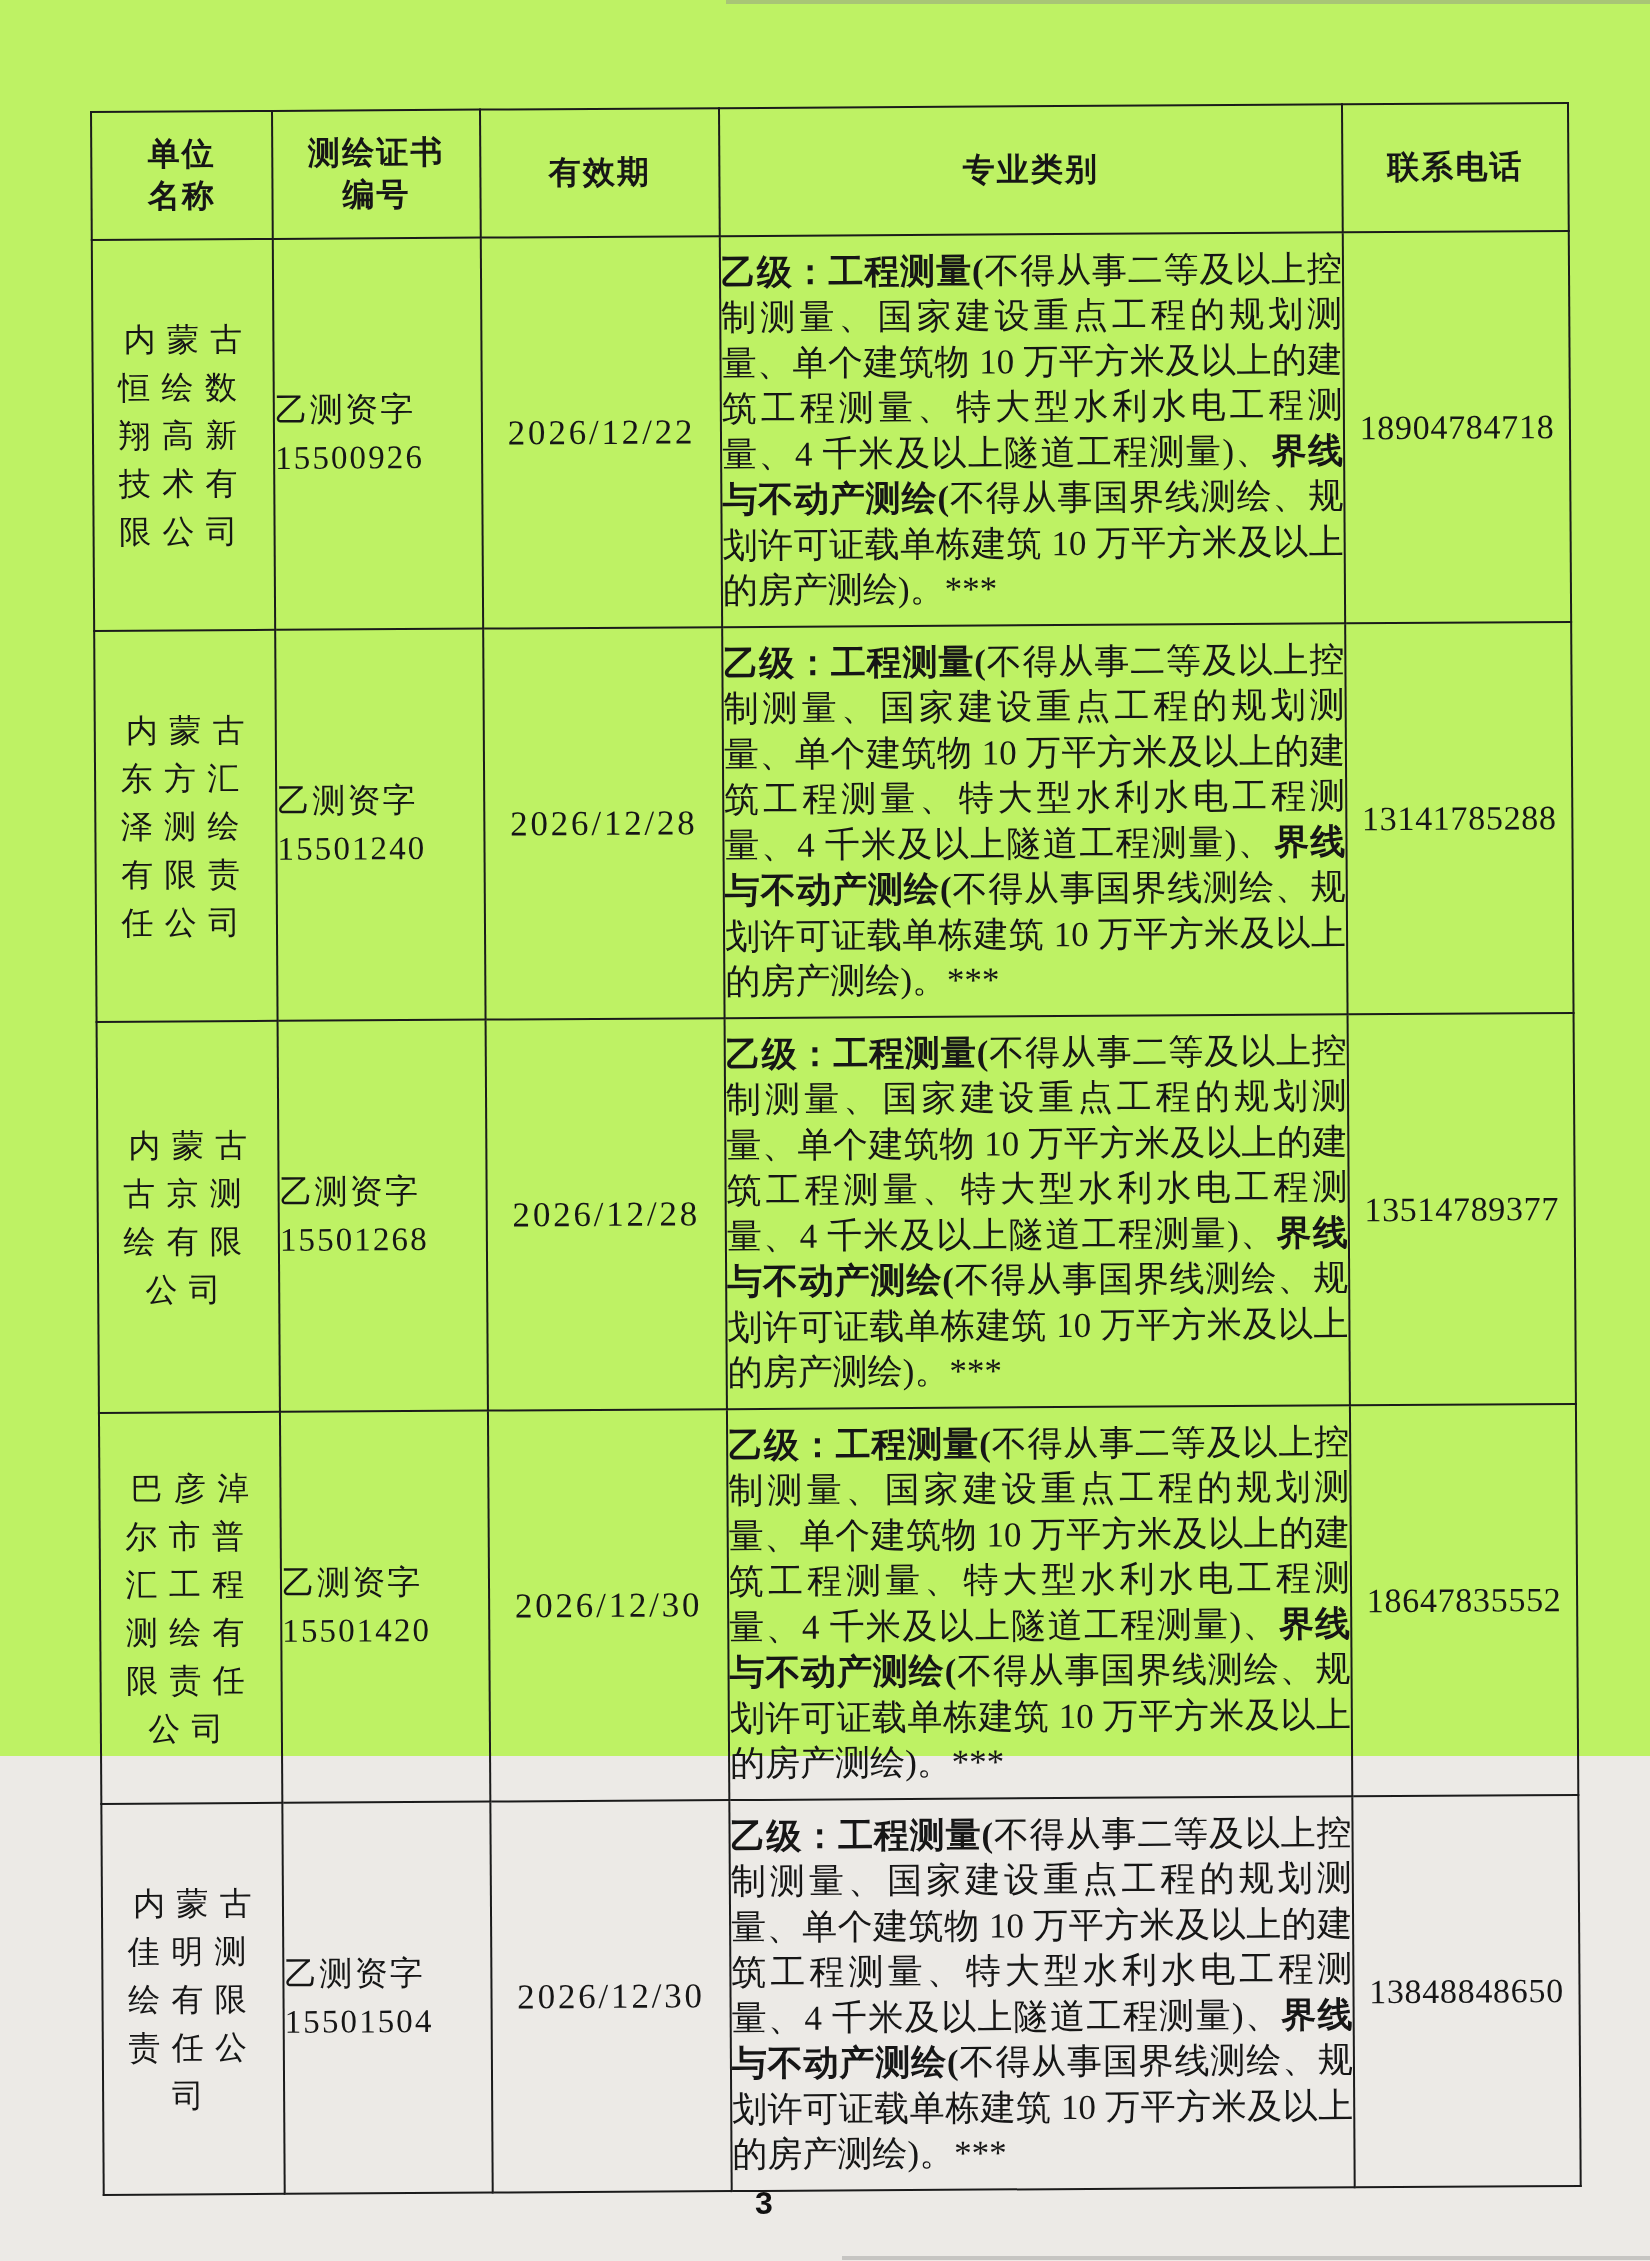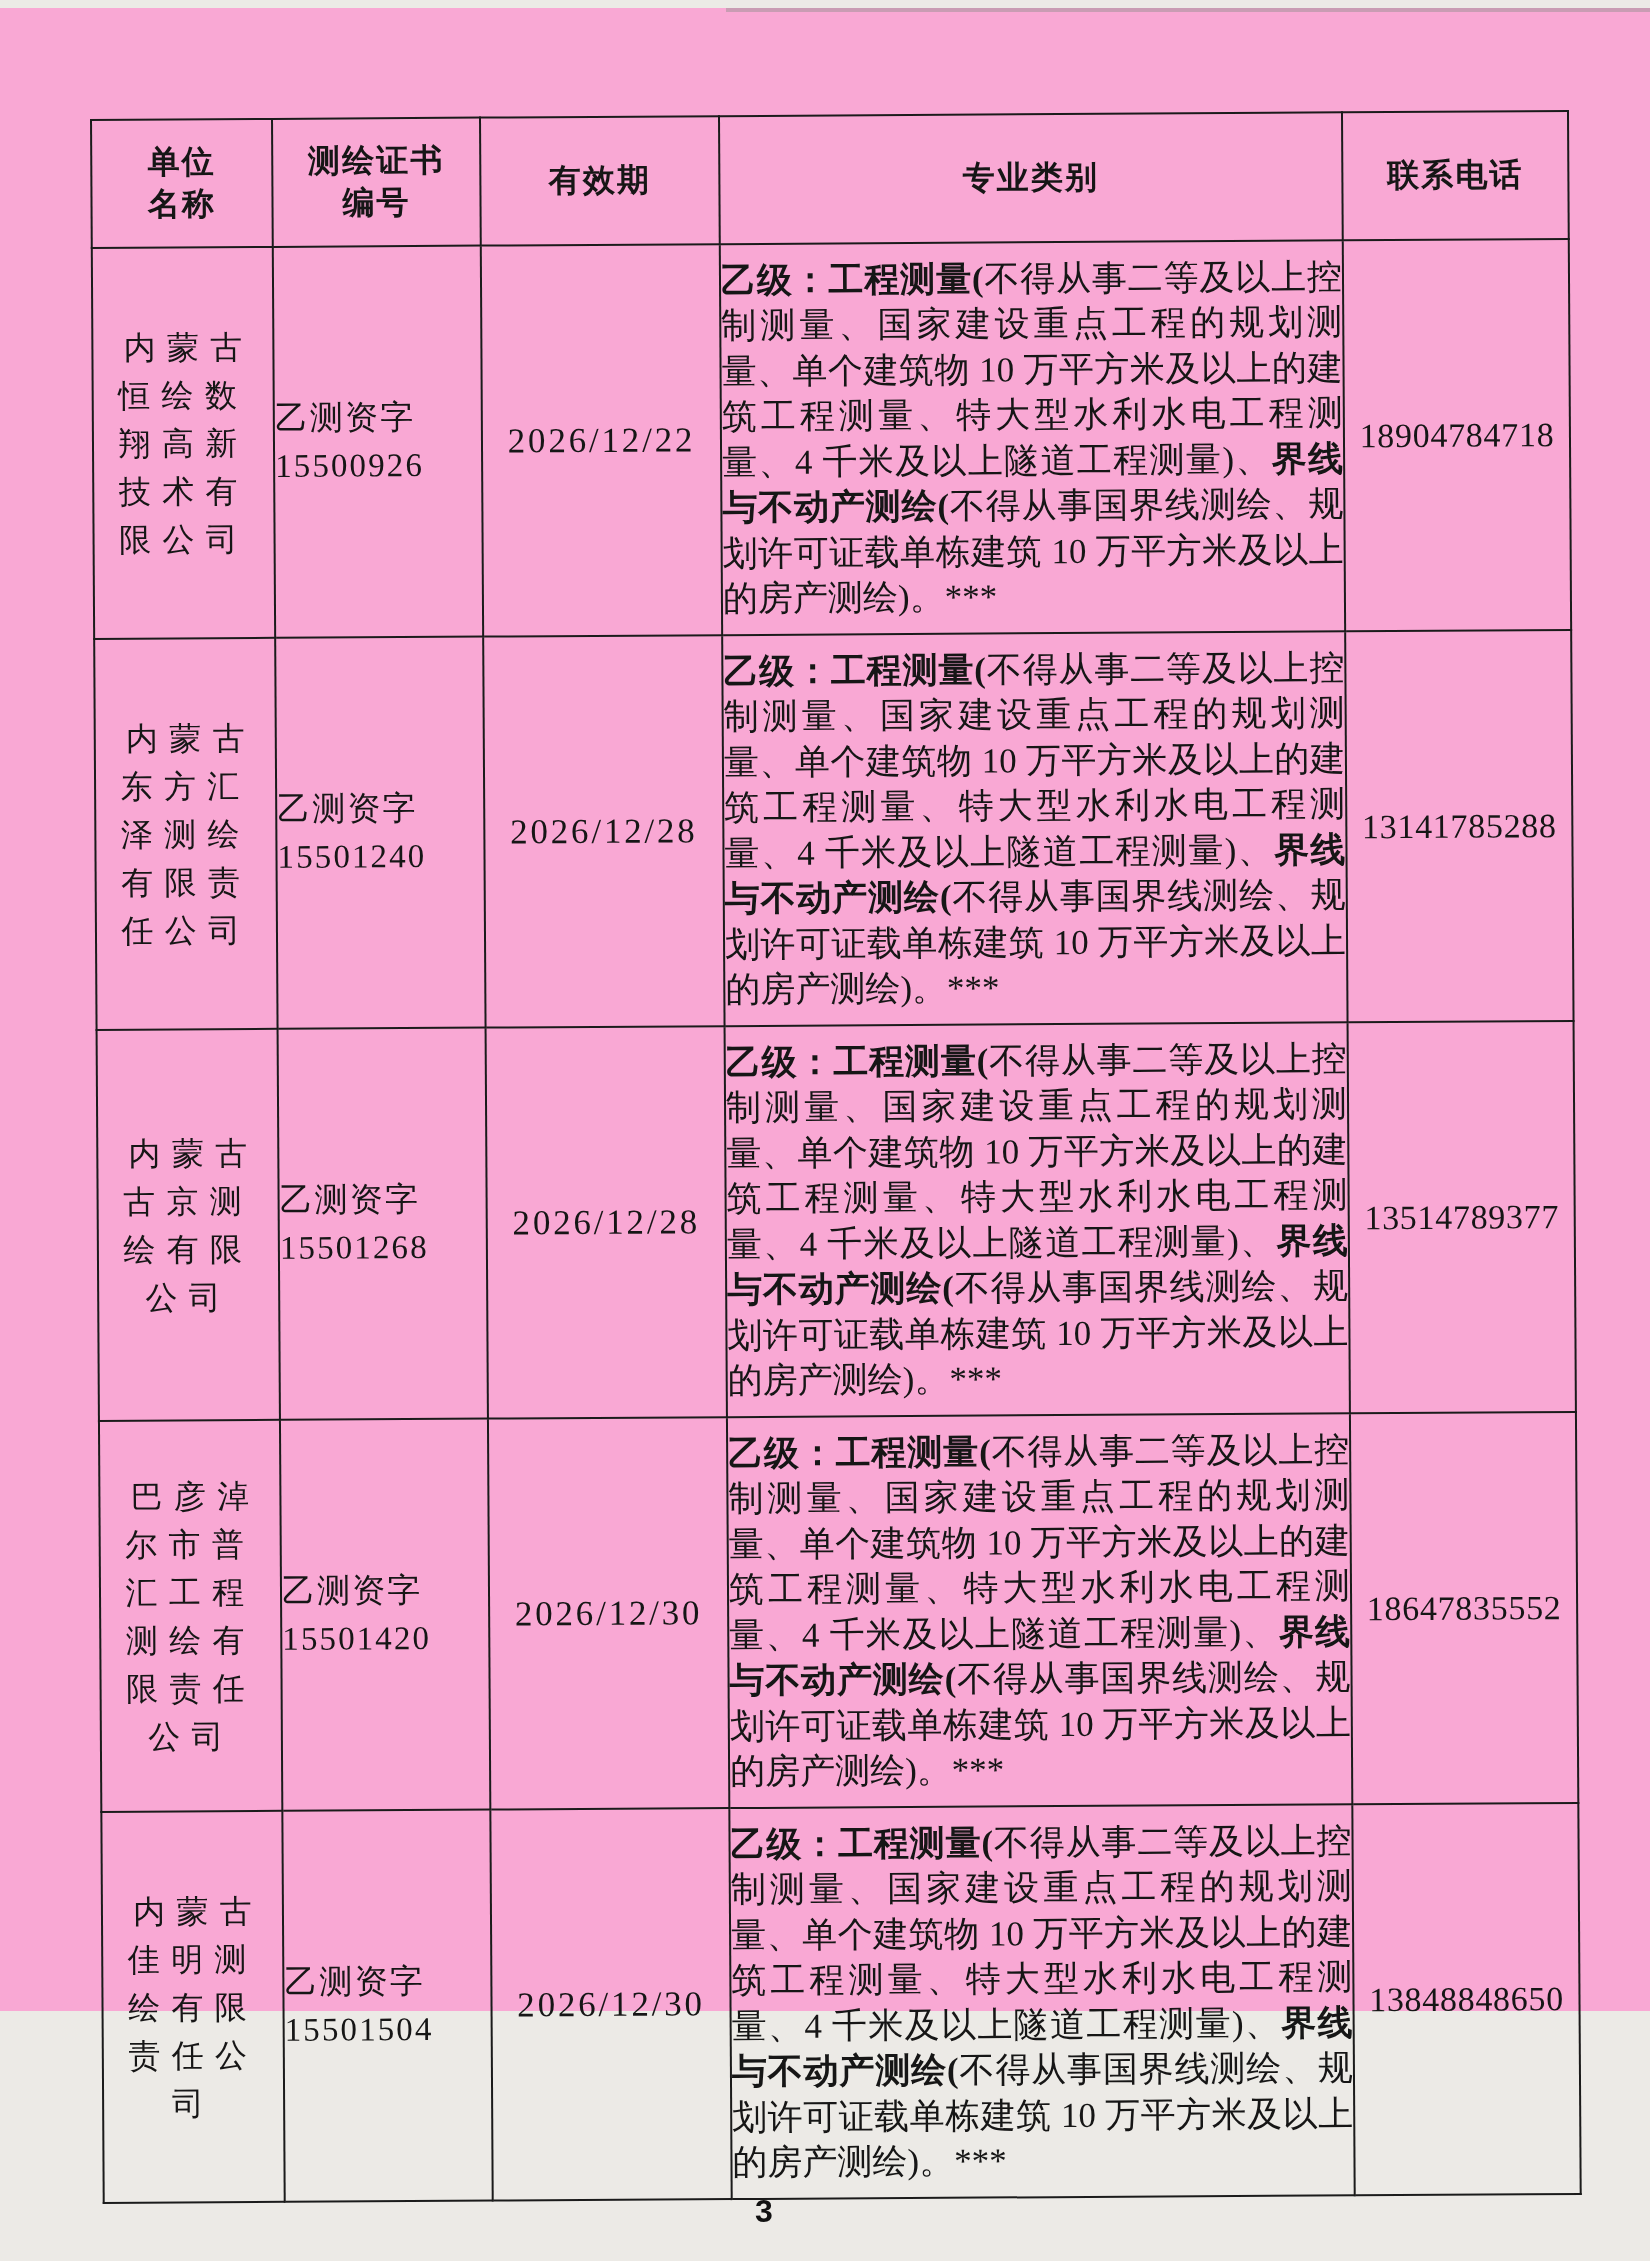--- a/index.html
+++ b/index.html
@@ -4,24 +4,23 @@
 <style>
   html,body { margin:0; padding:0; }
   body {
     width:1651px; height:2261px;
     background:#eceae6;
     font-family:"Liberation Serif","DejaVu Serif",serif;
     overflow:hidden;
   }
   .paper {
     position:relative;
-    width:1651px; height:2003px;
-    background:#f9a8d4;
+    width:1651px; height:1756px;
+    background:#bef264;
     color:#161616;
-    margin-top:8px;
   }
   
   .edge-top {
     position:absolute; top:0; right:0; width:56%; height:4.2px;
     background:#8f8f8b; opacity:.45;
   }
   .edge-bottom {
     position:absolute; top:2256px; right:0; width:49%; height:3.5px;
     background:#8f8f8b; opacity:.4;
   }

